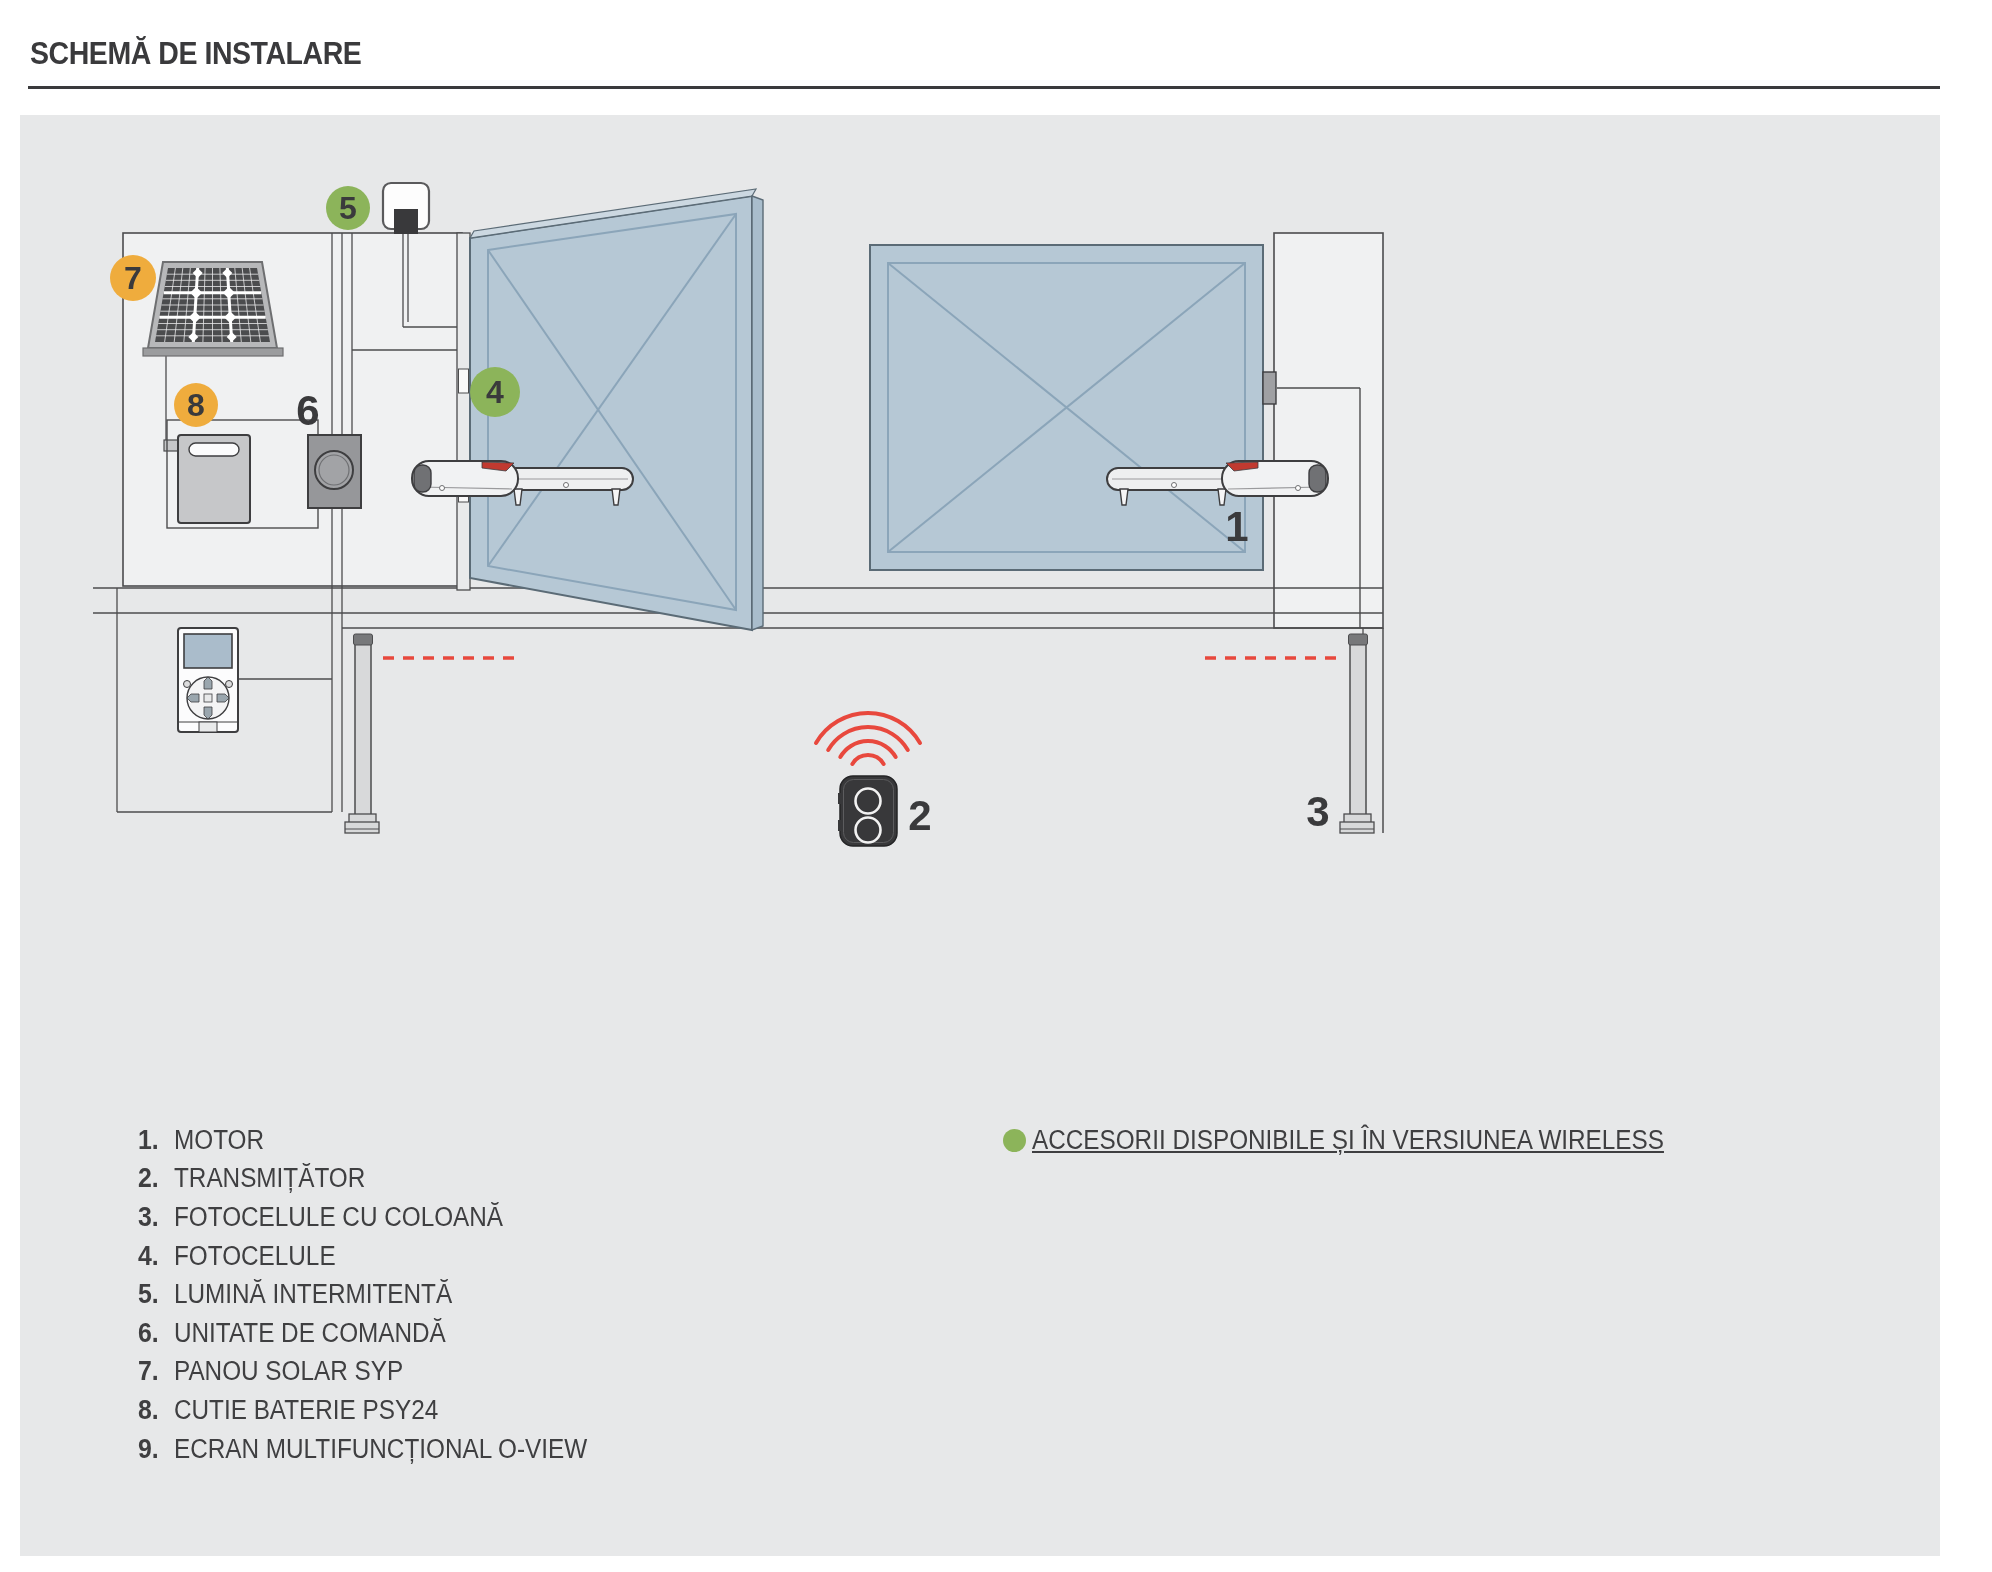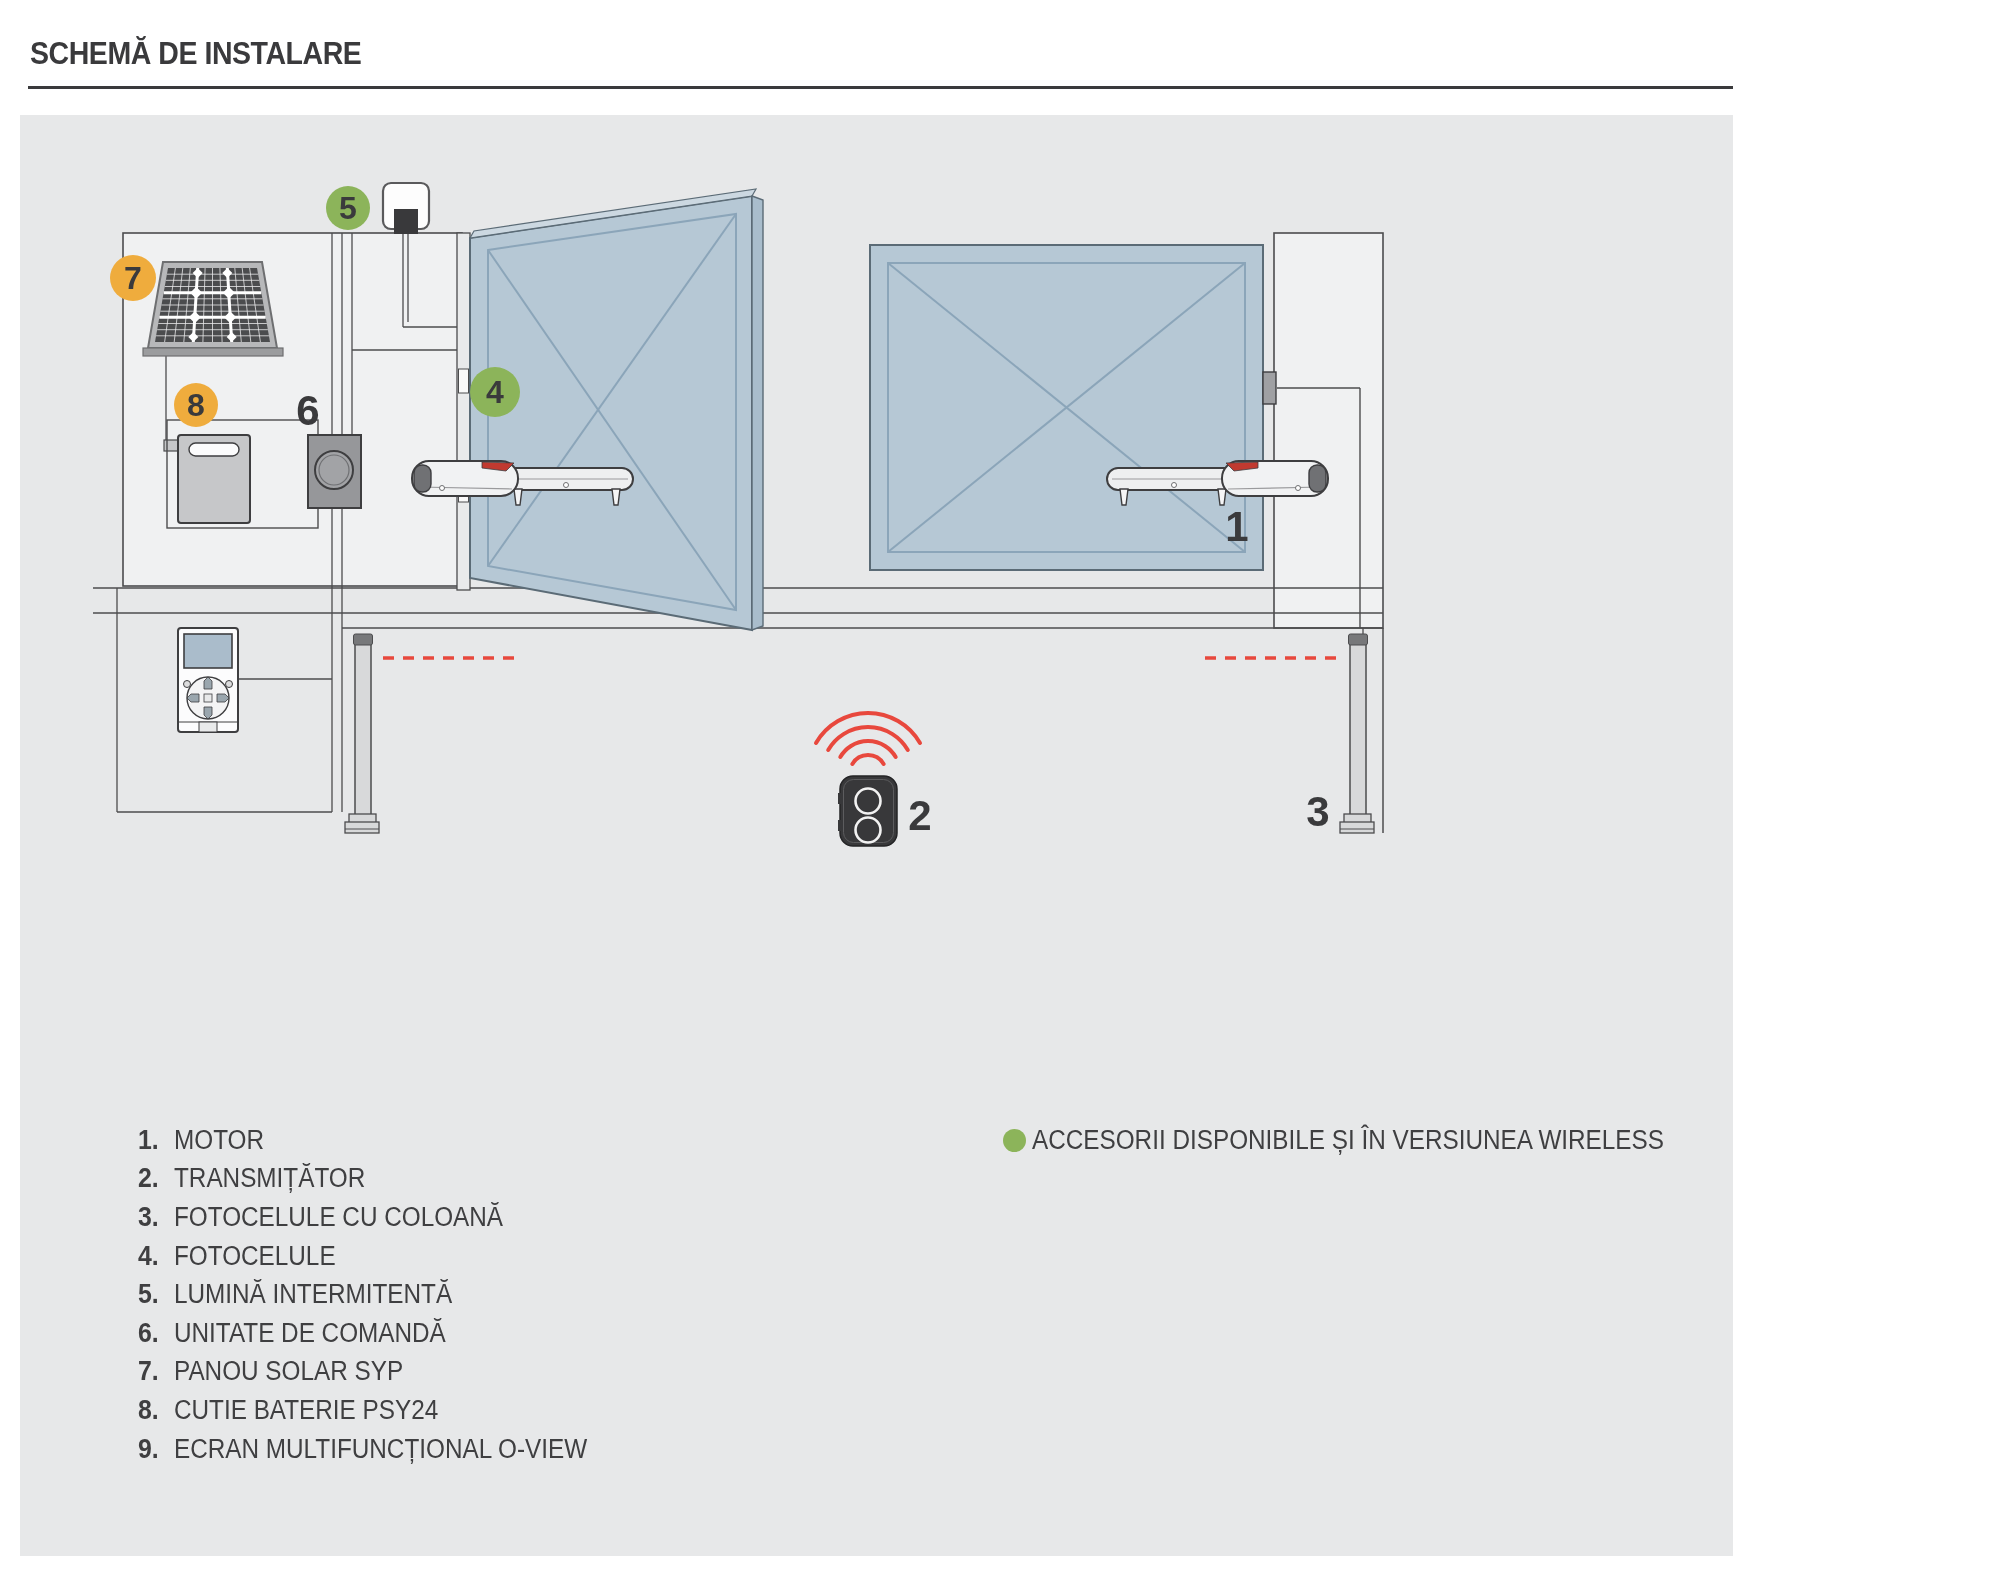--- a/index.html
+++ b/index.html
@@ -1,28 +1,28 @@
 <!DOCTYPE html>
 <html><head>
 <meta charset="utf-8">
 <style>
   html,body{margin:0;padding:0;background:#ffffff;width:1992px;height:1572px;
     font-family:"Liberation Sans", sans-serif;-webkit-font-smoothing:antialiased;}
-  #page{position:relative;width:1733px;height:1572px;overflow:hidden;}
+  #page{position:relative;width:1940px;height:1572px;overflow:hidden;}
   #page-title{position:absolute;left:30px;top:36px;font-size:31px;font-weight:700;
     letter-spacing:-0.5px;color:#3a3a3c;transform:scaleX(.92);transform-origin:left;}
   #title-rule{position:absolute;left:28px;top:86px;width:1936px;height:3px;background:#3a3a3c;}
   #panel{position:absolute;left:20px;top:115px;width:1952px;height:1441px;background:#e7e8e9;}
   #diagram-svg{position:absolute;left:0;top:0;}
   
   #legend-left{position:absolute;left:118px;top:1006px;color:#3f3f41;}
   .lrow{display:flex;height:38.6px;align-items:center;}
   .lnum{font-size:27px;font-weight:700;width:34px;text-align:left;transform:scaleX(.92);transform-origin:left;}
   .llabel{font-size:27px;font-weight:500;margin-left:2px;transform:scaleX(.9);transform-origin:left;white-space:nowrap;}
-  #legend-right{position:absolute;left:983px;top:1006px;color:#3f3f41;}
+  #legend-right{position:absolute;left:983px;top:1006px;color:#3f3f41;text-decoration:underline;}
   .nrow{display:flex;height:38.6px;align-items:center;}
   .ndot{width:23px;height:23px;border-radius:50%;flex:0 0 23px;margin-right:6px;}
   .dot-green{background:#8cb45a;}
   .dot-orange{background:#efac3d;}
   .ntext{font-size:27px;font-weight:500;transform:scaleX(.9);transform-origin:left;white-space:nowrap;}
   .ntext-sub{font-size:27px;font-weight:400;margin-left:29px;transform:scaleX(.95);transform-origin:left;white-space:nowrap;}
   .badge-txt{font:700 32px "Liberation Sans", sans-serif;fill:#3a3a3c;}
   .plain-lbl{font:700 42px "Liberation Sans", sans-serif;fill:#3a3a3c;}
 </style>
 </head>

